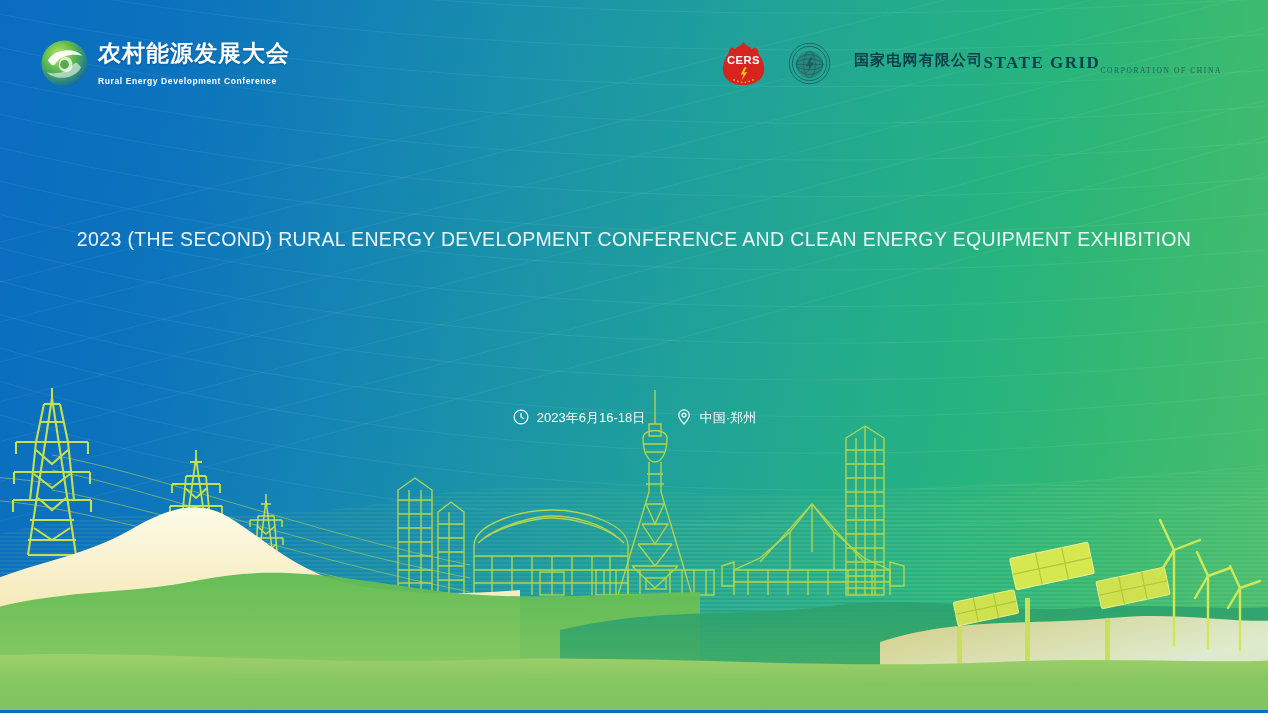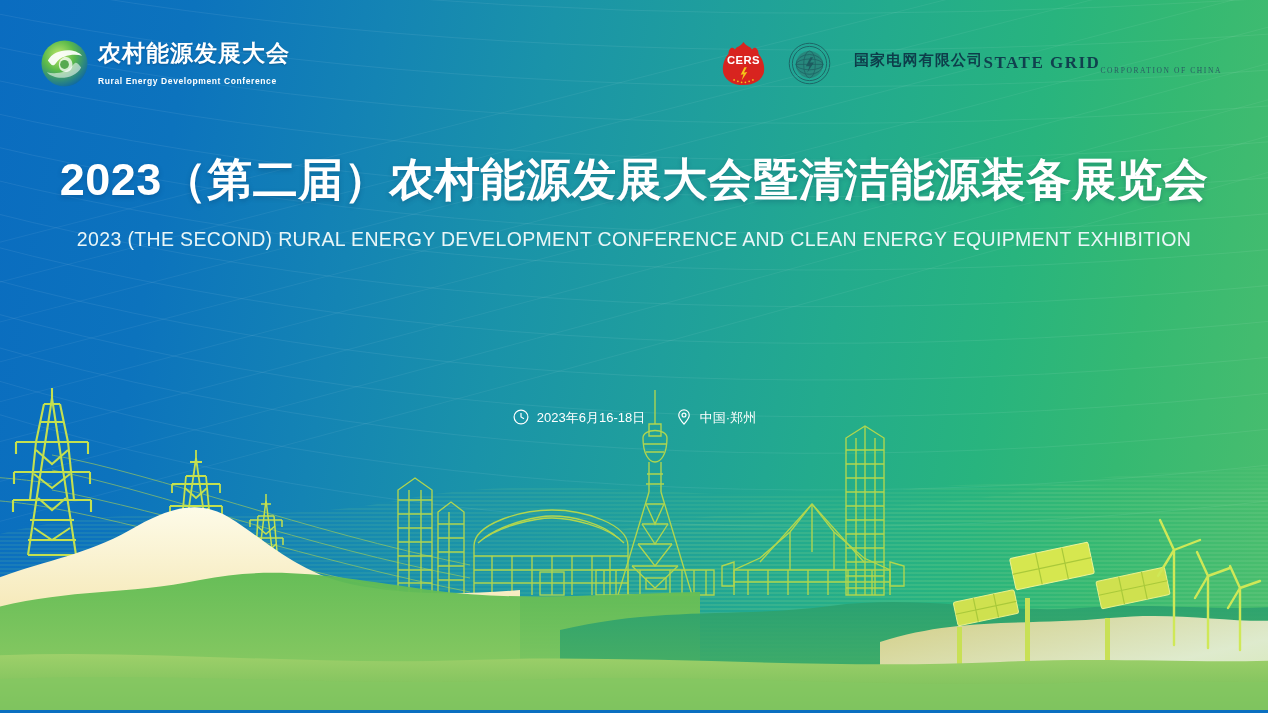--- a/index.html
+++ b/index.html
@@ -150,21 +150,20 @@
       <path d="M52,36 L42,56 L50,56 L45,70 L60,48 L51,48 L58,36 Z" fill="#1d5b5f"></path>
     </svg>
 
     <div class="sg-txt">
       <div class="sg-cn">国家电网有限公司</div>
       <div class="sg-en">STATE  GRID</div>
       <div class="sg-sub">CORPORATION  OF  CHINA</div>
     </div>
   </div>
 
-  <div class="title-cn">2023（第二届）农村能源发展大会暨清洁能源装备展览会</div>
   <div class="title-en">2023 (THE SECOND) RURAL ENERGY DEVELOPMENT CONFERENCE AND CLEAN ENERGY EQUIPMENT EXHIBITION</div>
 
   <div class="meta">
     <span class="mi">
       <svg width="18" height="18" viewBox="0 0 24 24" fill="none" stroke="#ffffff" stroke-width="1.6">
         <circle cx="12" cy="12" r="9.2"></circle>
           <path d="M12 6.6V12l4 2.3"></path>
       </svg>
       <span>2023年6月16-18日</span>
     </span>

